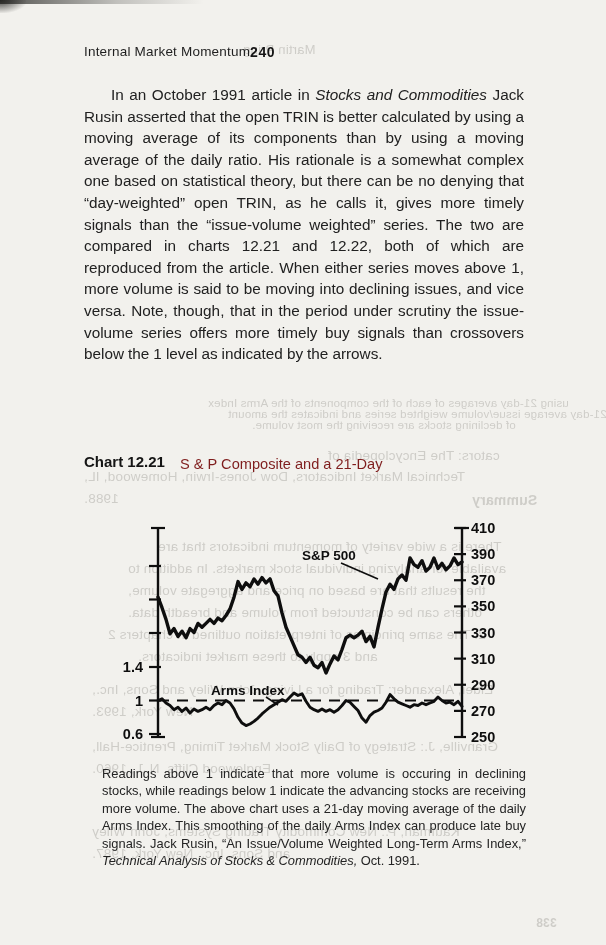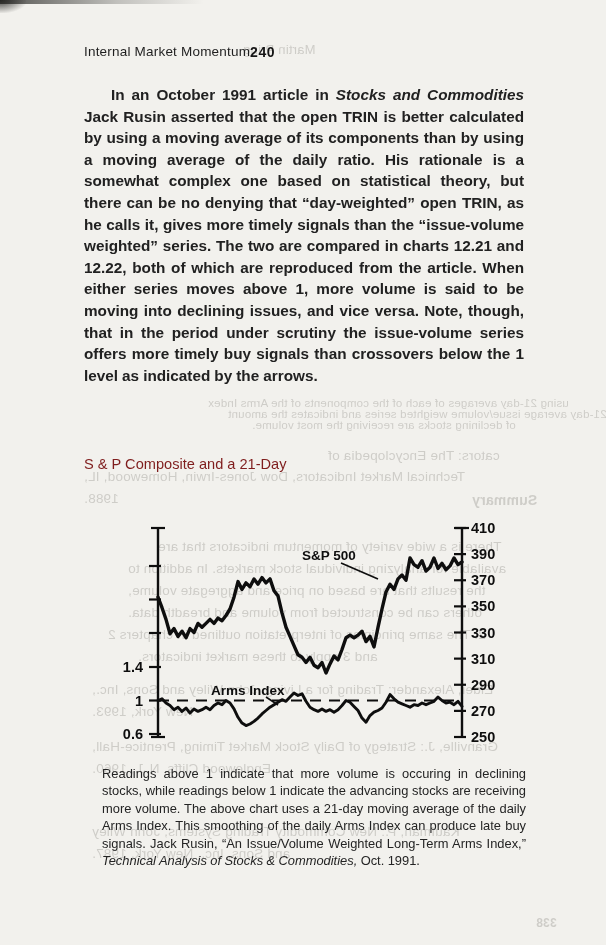--- a/index.html
+++ b/index.html
@@ -22,21 +22,21 @@
     z-index:6;
   }
   .header{position:absolute;top:44px;left:84px;right:64px;display:flex;z-index:5;}
   .header .h-title{font-size:13.5px;letter-spacing:.2px;color:#1f1f1f;}
   .header .h-page{font-size:14px;color:#161616;font-weight:700;letter-spacing:.5px;}
   .bodytext{position:absolute;left:84px;top:84px;width:440px;z-index:5;}
   .bodytext p{
     margin:0;font-size:15.3px;line-height:21.6px;text-align:justify;color:#212121;
     word-spacing:-0.2px;
   }
-  .bodytext p.indent{text-indent:27px;font-weight:bold;}
+  .bodytext p.indent{text-indent:27px;}
   .bodytext .ital{font-style:italic;}
   .chart-heading{position:absolute;left:84px;top:453px;display:flex;z-index:5;}
   .chart-heading .ch-label{font-weight:700;font-size:15px;width:96px;color:#151515;}
   .chart-heading .ch-title{font-size:14.6px;line-height:22px;color:#7f1d1d;}
   .caption{position:absolute;left:98px;top:761px;width:432px;z-index:5;}
   .caption p{margin:4px;font-size:12.9px;line-height:17.4px;text-align:justify;color:#242424;word-spacing:-0.2px;}
   .caption .ital{font-style:italic;}
   #ghost-layer{position:absolute;inset:0;z-index:1;}
   .ghost{
     position:absolute;white-space:nowrap;color:#b2b0ab;opacity:.55;
@@ -79,20 +79,21 @@
   <div class="header">
     <span class="h-title">Internal Market Momentum</span>
     <span class="h-page">240</span>
   </div>
 
   <div class="bodytext">
     <p class="indent"><span>In an October 1991 article in </span><span class="ital">Stocks and Commodities</span><span> Jack Rusin asserted that the open TRIN is better calculated by using a moving average of its components than by using a moving average of the daily ratio. His rationale is a somewhat complex one based on statistical theory, but there can be no denying that “day-weighted” open TRIN, as he calls it, gives more timely signals than the “issue-volume weighted” series. The two are compared in charts 12.21 and 12.22, both of which are reproduced from the article. When either series moves above 1, more volume is said to be moving into declining issues, and vice versa. Note, though, that in the period under scrutiny the issue-volume series offers more timely buy signals than crossovers below the 1 level as indicated by the arrows.</span></p>
   </div>
 
   <div class="chart-heading">
+    <span class="ch-label">Chart 12.21</span>
     <span class="ch-title">
       <span>S &amp; P Composite and a 21-Day</span><br>
     </span>
   </div>
 
   <svg id="chart-svg" width="606" height="945" viewBox="0 0 606 945">
       <line x1="158" y1="700.5" x2="462" y2="700.5" stroke="#0e0e0e" stroke-width="2" stroke-dasharray="11 8"></line>
       <line x1="158" y1="528" x2="158" y2="737" stroke="#0e0e0e" stroke-width="2.4"></line>
       <line x1="462" y1="528" x2="462" y2="737" stroke="#0e0e0e" stroke-width="2.4"></line>
       <line x1="151" y1="528" x2="165" y2="528" stroke="#0e0e0e" stroke-width="2.2"></line>

